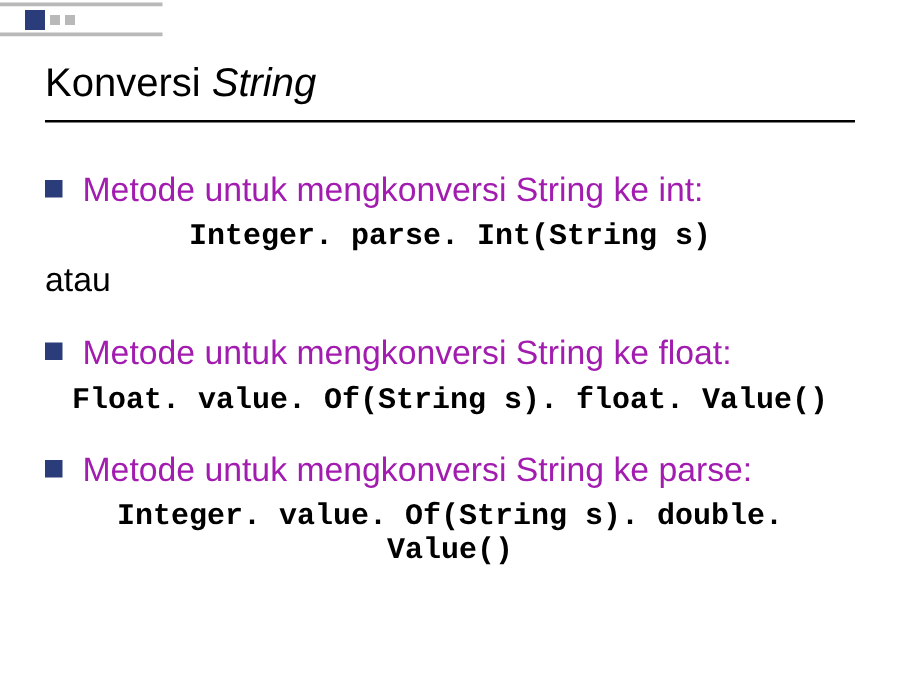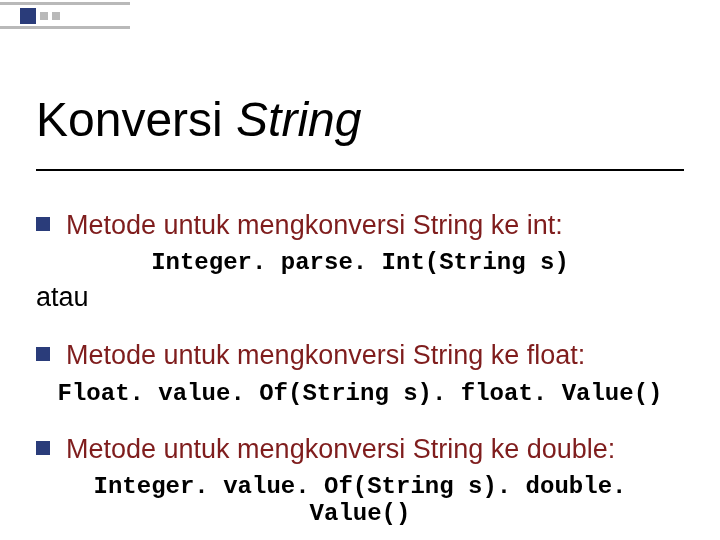--- a/index.html
+++ b/index.html
@@ -45,44 +45,43 @@
     position: absolute;
     top: 26px; left: 0;
     width: 130px;
     height: 3px;
     background: #b9b9b9;
   }
   .slide {
     padding: 48px 36px 0 36px;
   }
   .title {
-    font-size: 48px;
+    font-size: 32px;
     color: #000;
     font-weight: 400;
     border-bottom: 2px solid #000;
-    padding-bottom: 22px;
+    padding-bottom: 11px;
     margin-bottom: 36px;
-    margin-top: 44px;
   }
   .title .italic { font-style: italic; }
   .item {
     display: flex;
     align-items: flex-start;
     margin-bottom: 6px;
   }
   .bullet {
     width: 14px; height: 14px;
     background: #2a3c7a;
     flex-shrink: 0;
     margin-top: 10px;
     margin-right: 16px;
   }
   .body-text {
     font-size: 27px;
-    color: #7f1d1d;
+    color: #a21caf;
     line-height: 1.35;
   }
   .code {
     font-family: "Courier New", monospace;
     font-size: 24px;
     font-weight: bold;
     text-align: center;
     margin: 6px 0 6px 0;
     color: #000000;
   }
@@ -117,16 +116,16 @@
   <div class="atau">atau</div>
 
   <div class="item sp2">
     <div class="bullet"></div>
     <div class="body-text">Metode untuk mengkonversi String ke float:</div>
   </div>
   <div class="code">Float. value. Of(String s). float. Value()</div>
 
   <div class="item sp2">
     <div class="bullet"></div>
-    <div class="body-text">Metode untuk mengkonversi String ke double:</div>
+    <div class="body-text">Metode untuk mengkonversi String ke parse:</div>
   </div>
   <div class="code">Integer. value. Of(String s). double. Value()</div>
 </div>
 
 </body></html>

